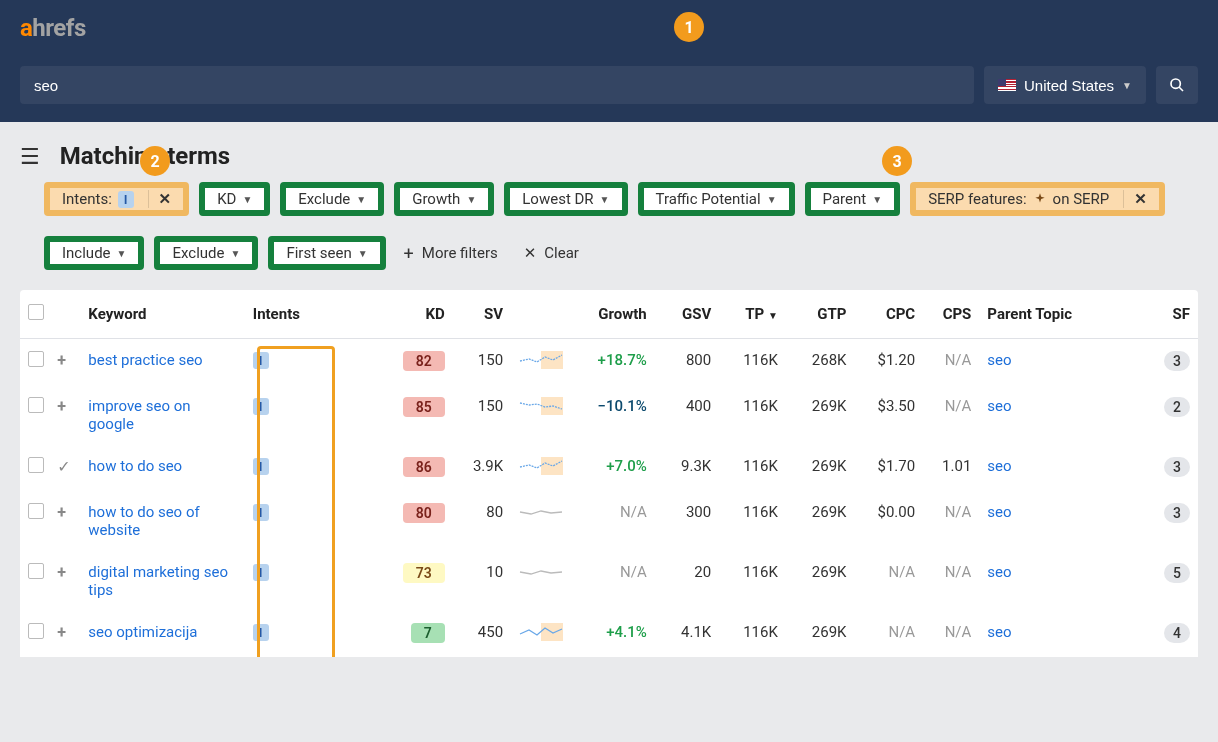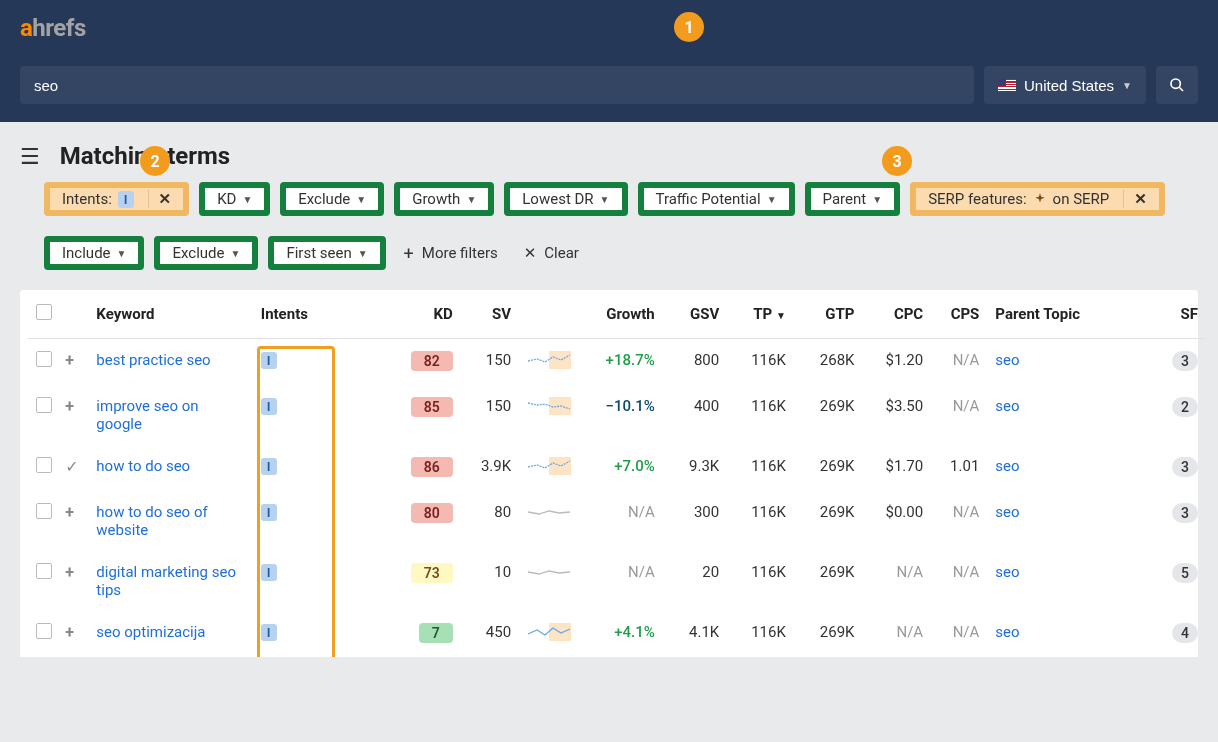--- a/index.html
+++ b/index.html
@@ -26,21 +26,21 @@
 .filter-chip.active { background: #fbdbaf; border-color: #f0b860; }
 .filter-chip .close-x { margin-left: 8px; font-weight: 700; cursor: pointer; border-left: 1px solid rgba(0,0,0,0.12); padding-left: 10px; }
 .intent-badge { background: #b7d2ee; color: #2558a5; border-radius: 3px; padding: 1px 6px; font-weight: 600; font-size: 13px; }
 .chev { font-size: 10px; color: #555; }
 .more-filters, .clear-filters { display: inline-flex; align-items: center; gap: 8px; font-size: 15px; color: #333; cursor: pointer; padding: 0 8px; }
 .table-wrap { background: #fff; margin: 0 20px; border-radius: 4px 4px 0 0; overflow: visible; }
 .tabs { display: flex; border-bottom: 1px solid #dfe1e6; }
 .tab { padding: 16px 20px; font-size: 16px; font-weight: 600; color: #444; cursor: pointer; }
 .tab.active { background: #fff; border: 1px solid #dfe1e6; border-bottom: none; border-radius: 4px 4px 0 0; margin-bottom: -1px; }
 .tab:not(.active) { font-weight: 500; color: #444; }
-table { width: 100%; border-collapse: collapse; table-layout: fixed; margin-left: 8px; }
+table { width: 100%; border-collapse: collapse; table-layout: fixed; }
 thead th { text-align: left; padding: 14px 8px; font-weight: 700; font-size: 15px; color: #222; border-bottom: 1px solid #dfe1e6; white-space: nowrap; }
 thead th.num, tbody td.num { text-align: right; }
 tbody td { padding: 12px 8px; font-size: 15px; vertical-align: top; border-bottom: 0; }
 tbody tr { border-bottom: 0; }
 .cb { width: 16px; height: 16px; border: 1px solid #bbb; border-radius: 2px; display: inline-block; cursor: pointer; }
 .plus-ic { color: #888; font-size: 16px; font-weight: 700; cursor: pointer; }
 .check-ic { color: #888; font-size: 16px; }
 .kw-link { color: #1e6fd9; text-decoration: none; cursor: pointer; display: inline-block; }
 .kd-pill { display: inline-block; min-width: 30px; padding: 2px 13px; border-radius: 4px; font-weight: 600; text-align: center; font-size: 14px; }
 .kd-red { background: #f4b9b3; color: #7a221c; }

